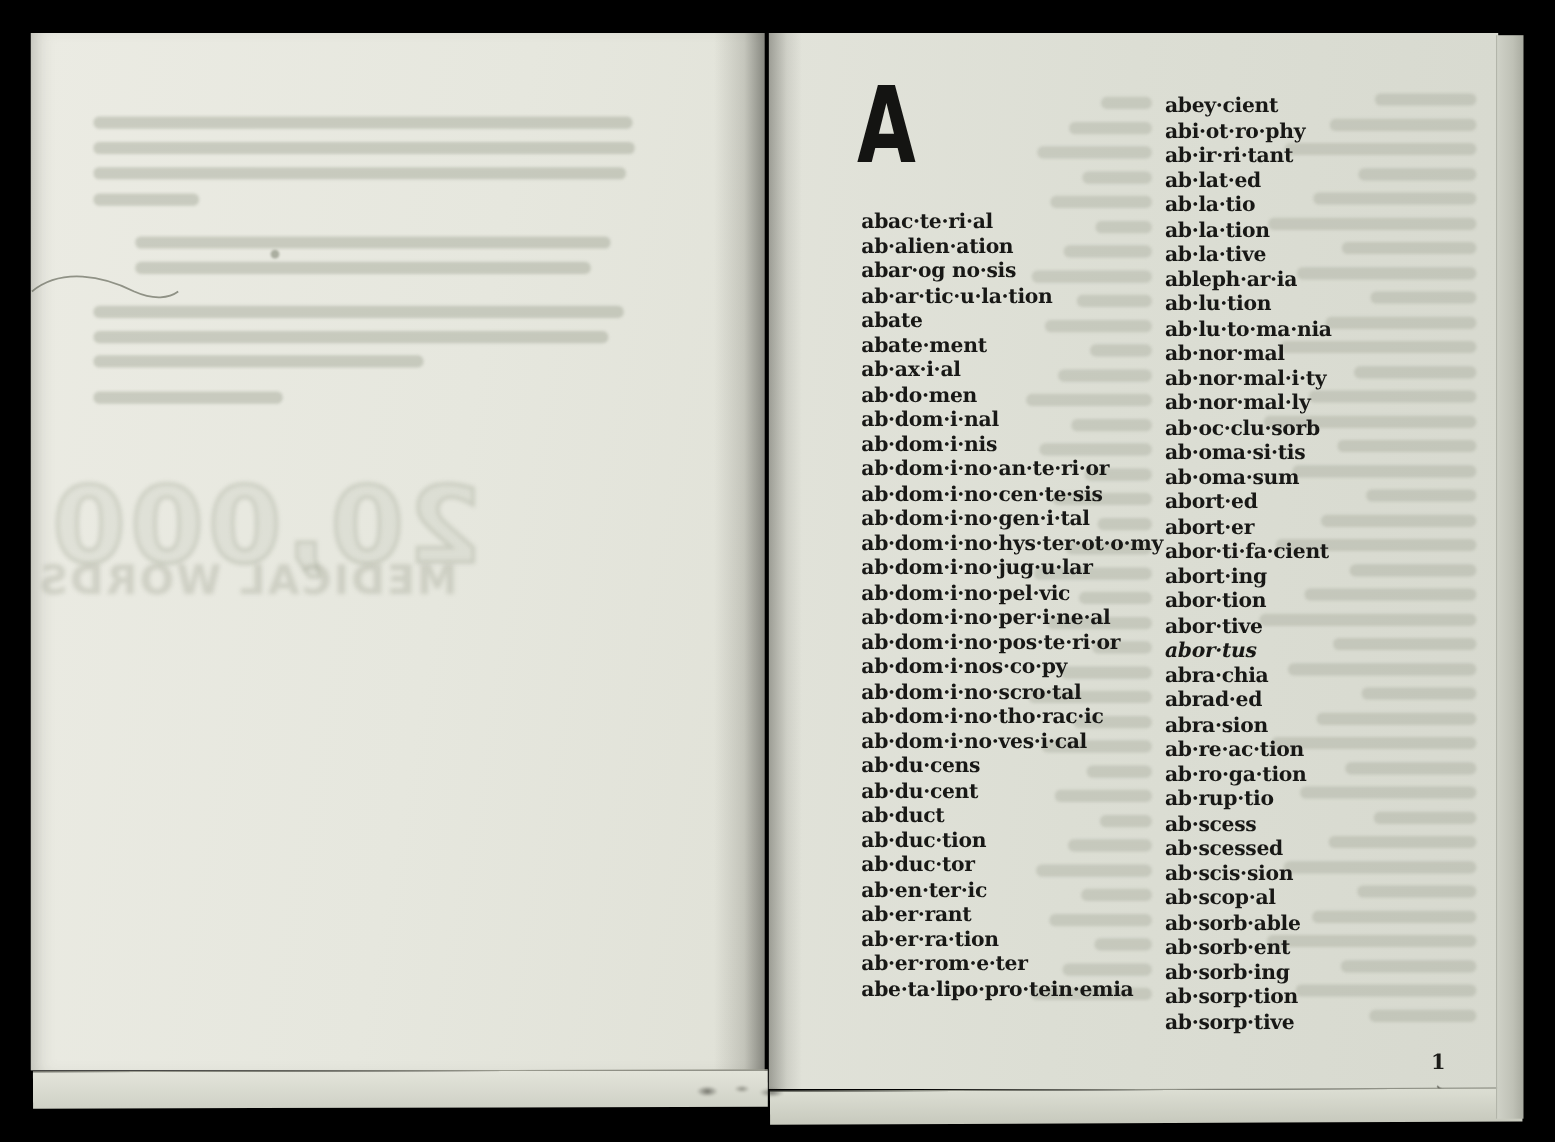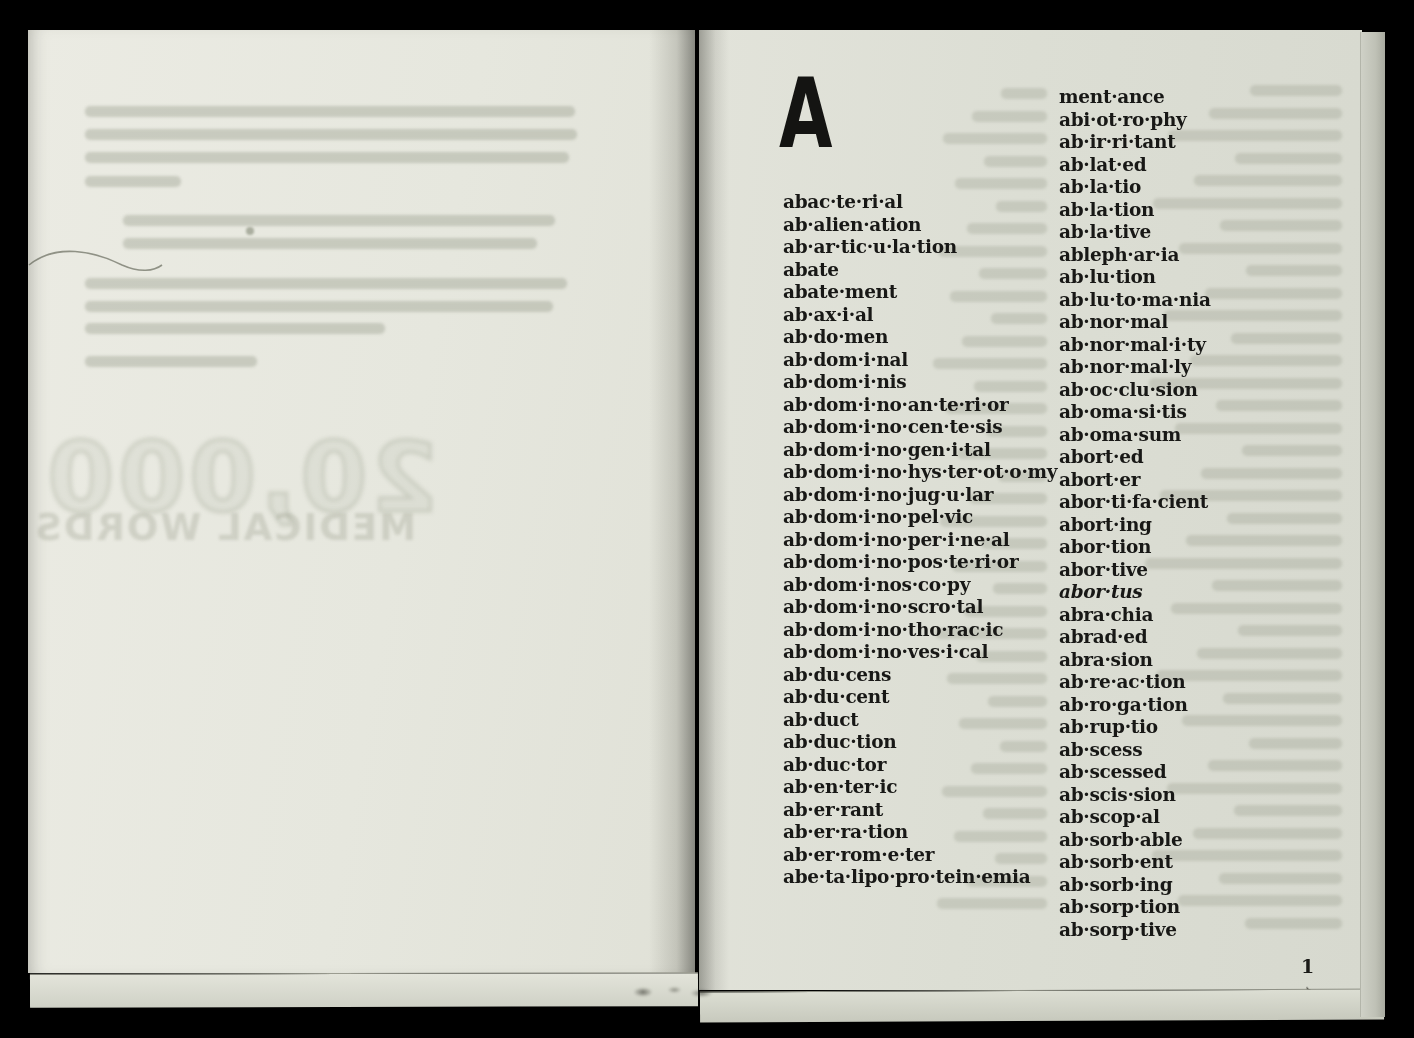--- a/index.html
+++ b/index.html
@@ -215,20 +215,21 @@
         <div class="bleed-bar" style="right: 20px; top: 842.5px; width: 123px;"></div>
         <div class="bleed-bar" style="right: 20px; top: 865px; width: 164px;"></div>
         <div class="bleed-bar" style="right: 20px; top: 887.5px; width: 97px;"></div>
       </div>
 
     <div class="section-letter">A</div>
 
     <ul class="entry-col col1">
         <li>abac·te·ri·al</li>
         <li>ab·alien·ation</li>
+        <li>abar·og no·sis</li>
         <li>ab·ar·tic·u·la·tion</li>
         <li>abate</li>
         <li>abate·ment</li>
         <li>ab·ax·i·al</li>
         <li>ab·do·men</li>
         <li>ab·dom·i·nal</li>
         <li>ab·dom·i·nis</li>
         <li>ab·dom·i·no·an·te·ri·or</li>
         <li>ab·dom·i·no·cen·te·sis</li>
         <li>ab·dom·i·no·gen·i·tal</li>
@@ -247,34 +248,34 @@
         <li>ab·duc·tion</li>
         <li>ab·duc·tor</li>
         <li>ab·en·ter·ic</li>
         <li>ab·er·rant</li>
         <li>ab·er·ra·tion</li>
         <li>ab·er·rom·e·ter</li>
         <li>abe·ta·lipo·pro·tein·emia</li>
       </ul>
 
     <ul class="entry-col col2">
-        <li>ment·ance</li>
+        <li>abey·cient</li>
         <li>abi·ot·ro·phy</li>
         <li>ab·ir·ri·tant</li>
         <li>ab·lat·ed</li>
         <li>ab·la·tio</li>
         <li>ab·la·tion</li>
         <li>ab·la·tive</li>
         <li>ableph·ar·ia</li>
         <li>ab·lu·tion</li>
         <li>ab·lu·to·ma·nia</li>
         <li>ab·nor·mal</li>
         <li>ab·nor·mal·i·ty</li>
         <li>ab·nor·mal·ly</li>
-        <li>ab·oc·clu·sion</li>
+        <li>ab·oc·clu·sorb</li>
         <li>ab·oma·si·tis</li>
         <li>ab·oma·sum</li>
         <li>abort·ed</li>
         <li>abort·er</li>
         <li>abor·ti·fa·cient</li>
         <li>abort·ing</li>
         <li>abor·tion</li>
         <li>abor·tive</li>
         <li class="italic">abor·tus</li>
         <li>abra·chia</li>

